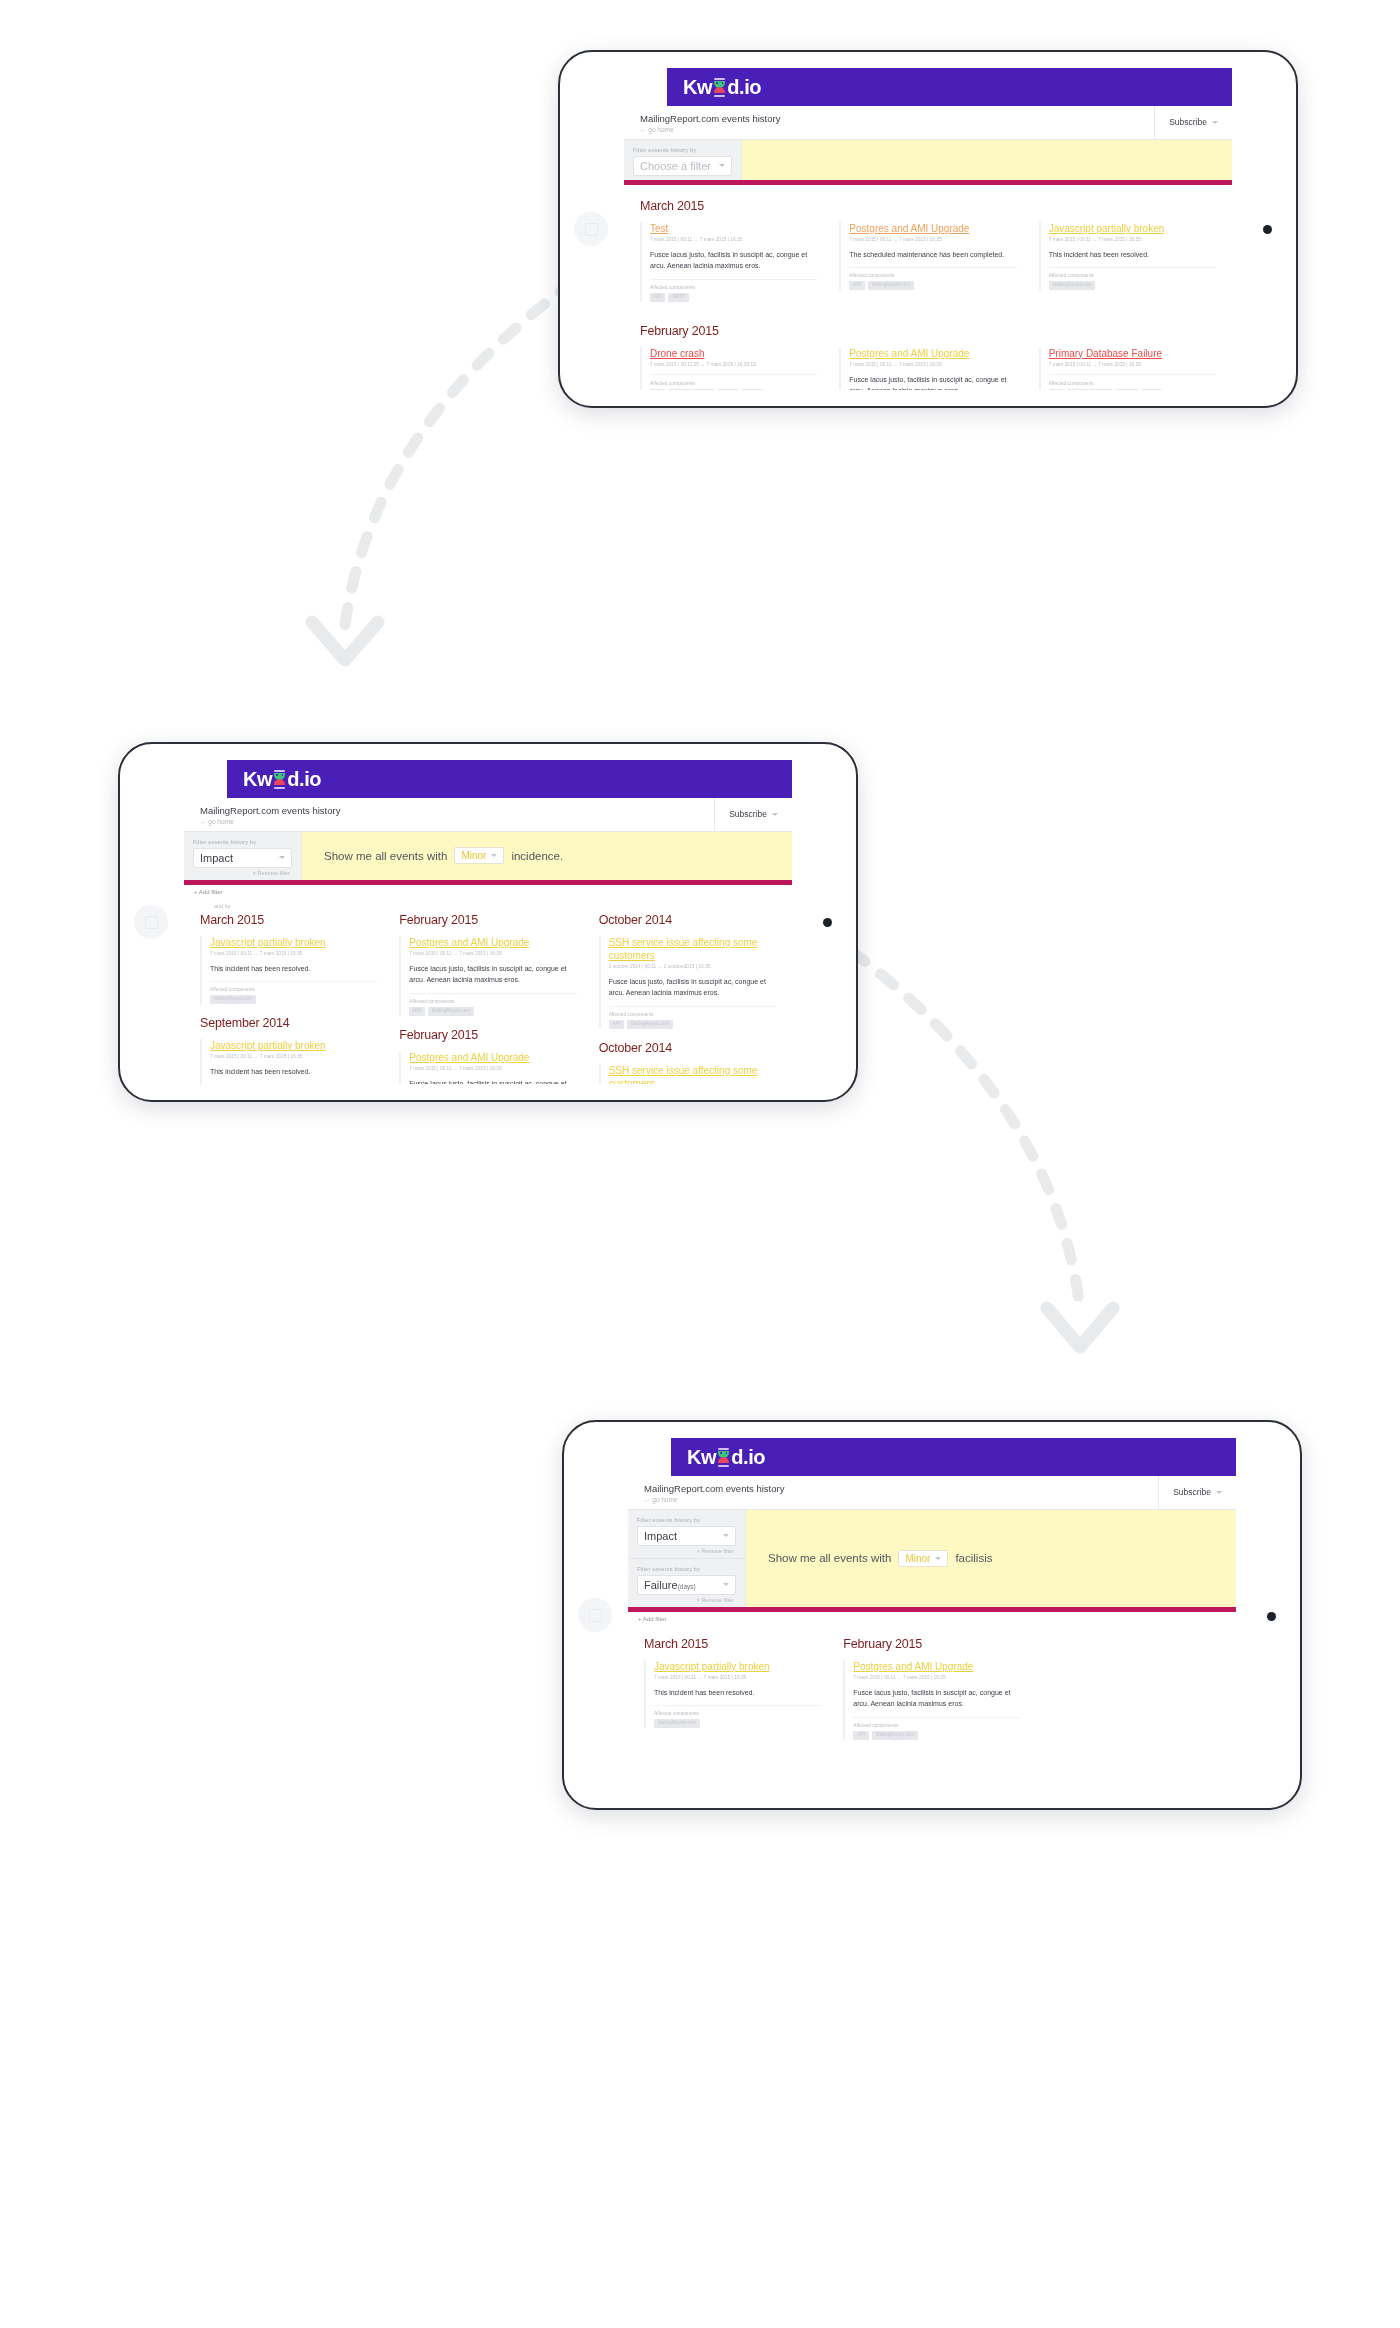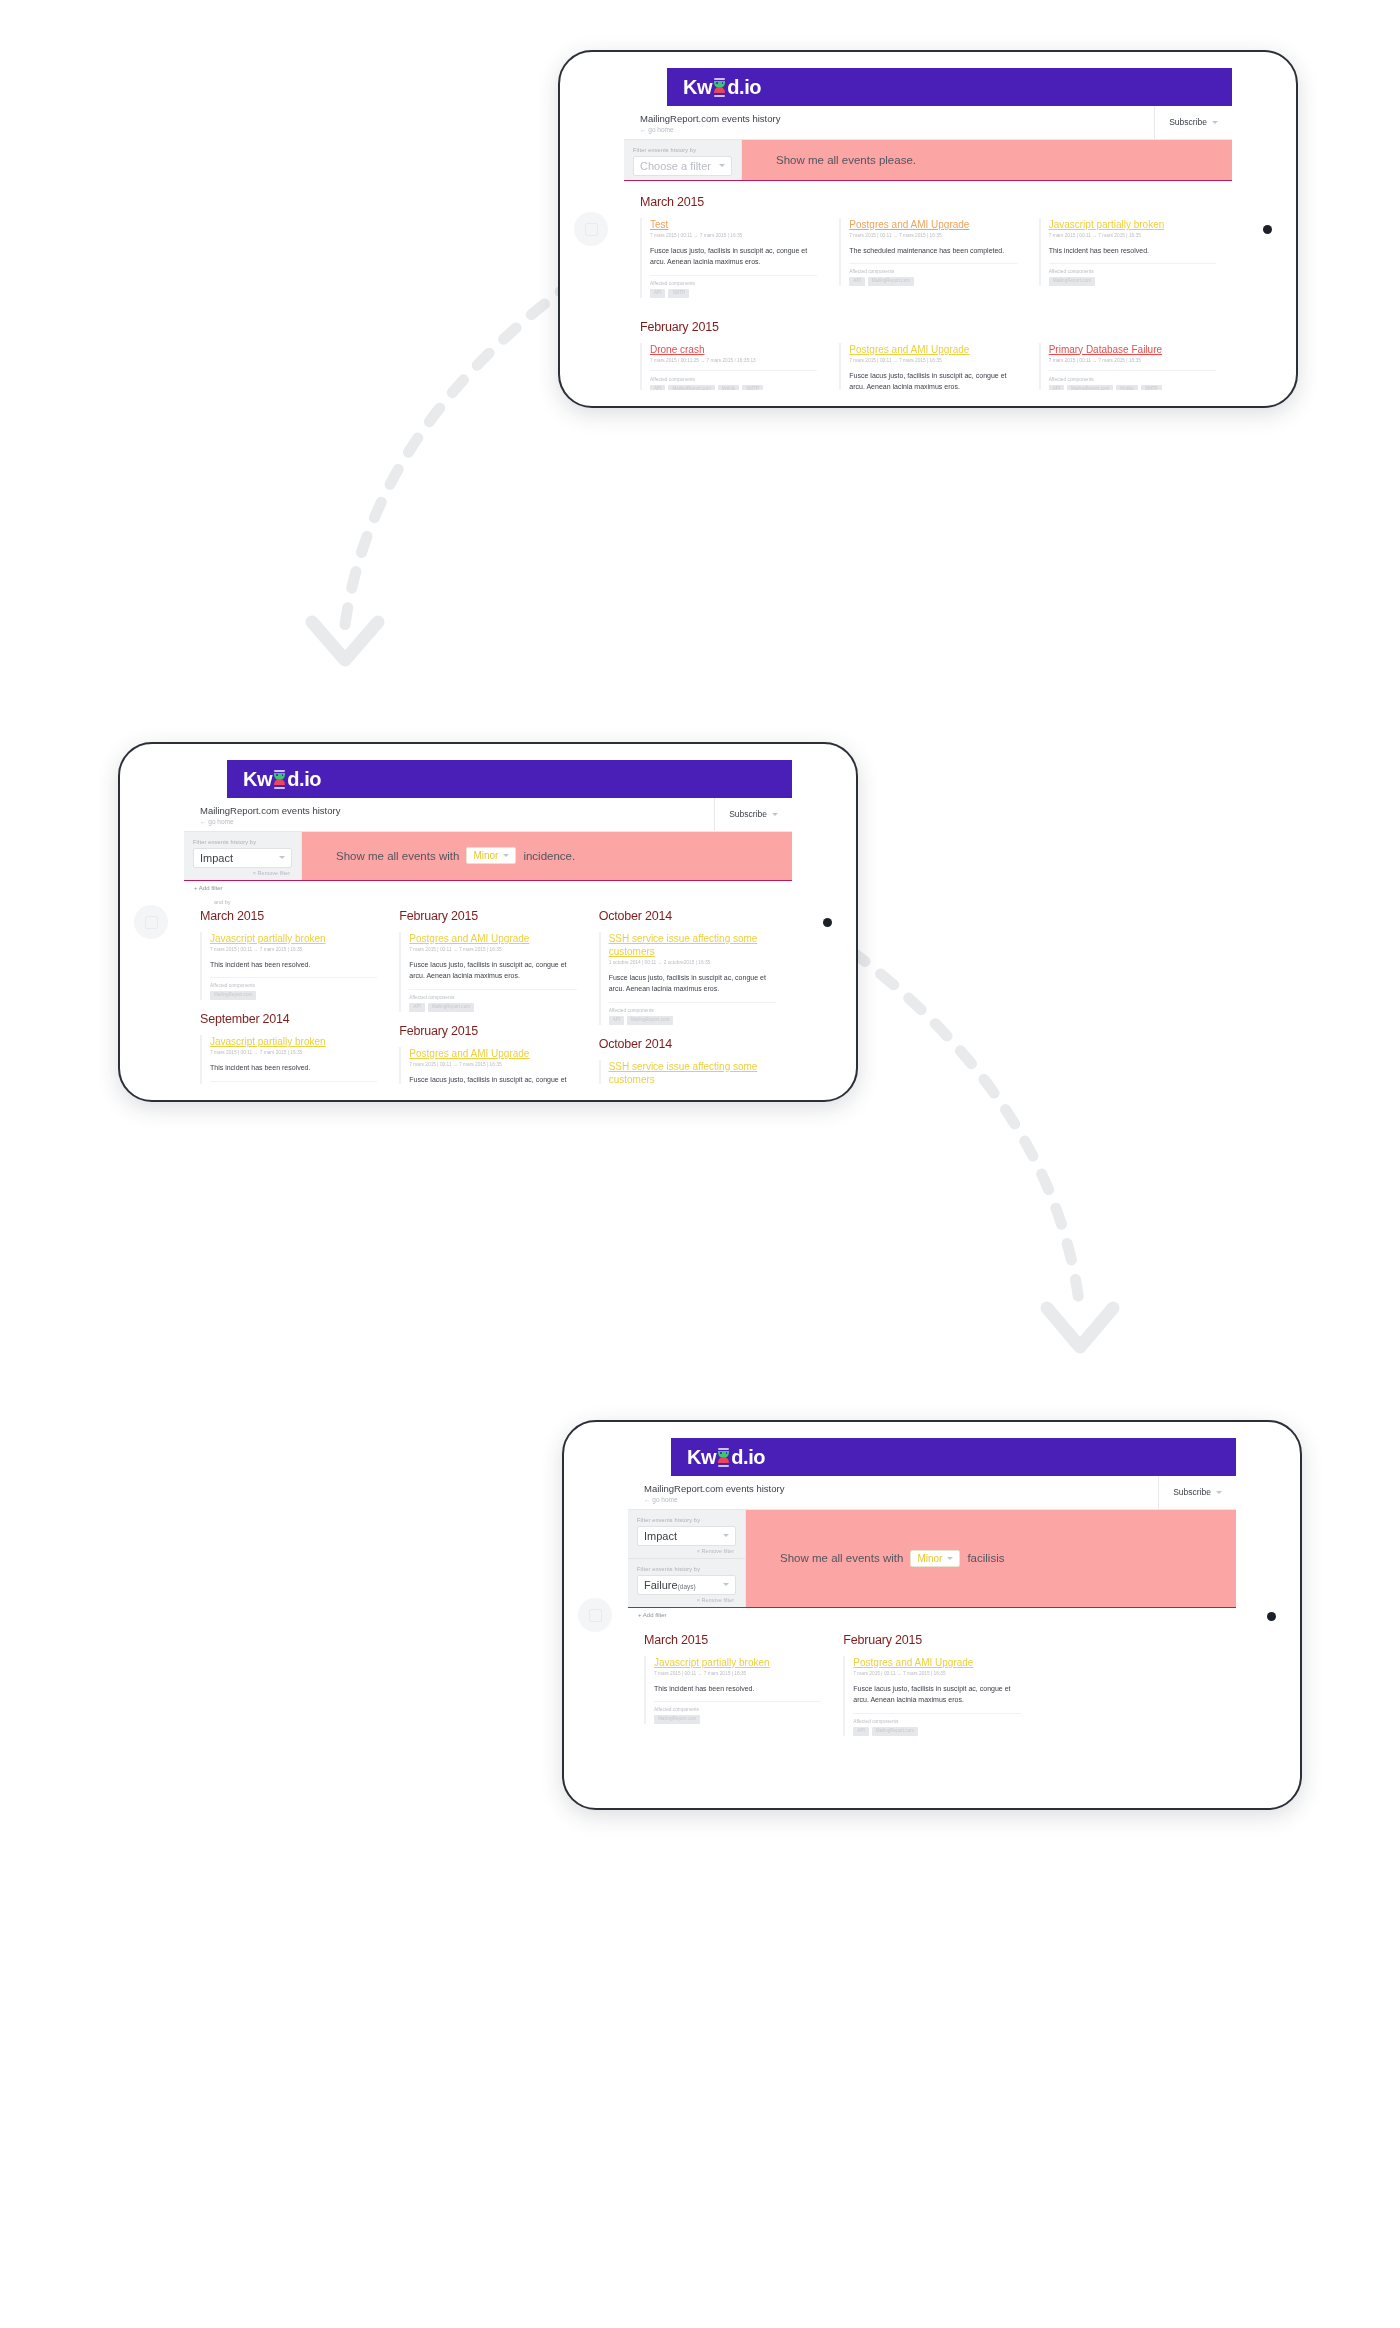--- a/index.html
+++ b/index.html
@@ -110,21 +110,21 @@
     display: flex; align-items: center; gap: 5px;
     padding: 0 14px; border-left: 1px solid #e7e8ec;
     font-size: 8.5px; color: #3d4049;
   }
   .caret {
     width: 0; height: 0; border-left: 3px solid transparent;
     border-right: 3px solid transparent; border-top: 3.5px solid #c2c5cc;
   }
 
   
-  .filterzone { display: flex; background: #fca5a5; border-bottom: 1px solid #be185d; gap: 12px; }
+  .filterzone { display: flex; background: #fef9c3; border-bottom: 5px solid #be185d; }
   .filter-left {
     width: 118px; background: #f0f1f3; flex-shrink: 0;
     border-right: 1px solid #e7e8ec;
   }
   .filter-row { padding: 7px 9px 4px; }
   .filter-row + .filter-row { border-top: 1px solid #e3e4e8; }
   .filter-label { font-size: 5.5px; color: #a9acb4; margin-bottom: 3px; letter-spacing: .2px; }
   .select {
     background: #fff; border: 1px solid #e0e2e6; border-radius: 2px;
     height: 20px; display: flex; align-items: center; justify-content: space-between;
@@ -235,25 +235,20 @@
       <div class="filterzone">
         <div class="filter-left">
           <div class="filter-row">
             <div class="filter-label">Filter envents history by</div>
             <div class="select placeholder">
               <span class="val">Choose a filter</span>
               <span class="caret"></span>
             </div>
           </div>
         </div>
-        <div class="filter-right">
-          <div class="sentence">
-            <span>Show me all events please.</span>
-          </div>
-        </div>
       </div>
 
       <div class="events">
         <div class="month-title">March 2015</div>
         <div class="monthgrid">
 
           <div class="monthcol">
             <div class="event">
               <div class="etitle orange">Test</div>
               <div class="edate">7 mars 2015 | 00:11 → 7 mars 2015 | 16:35</div>

